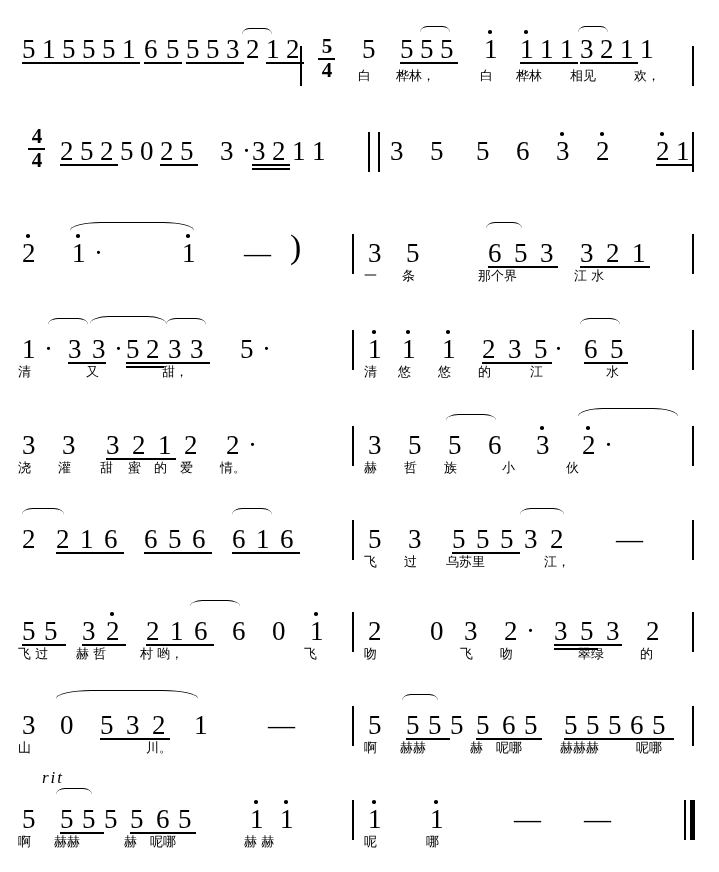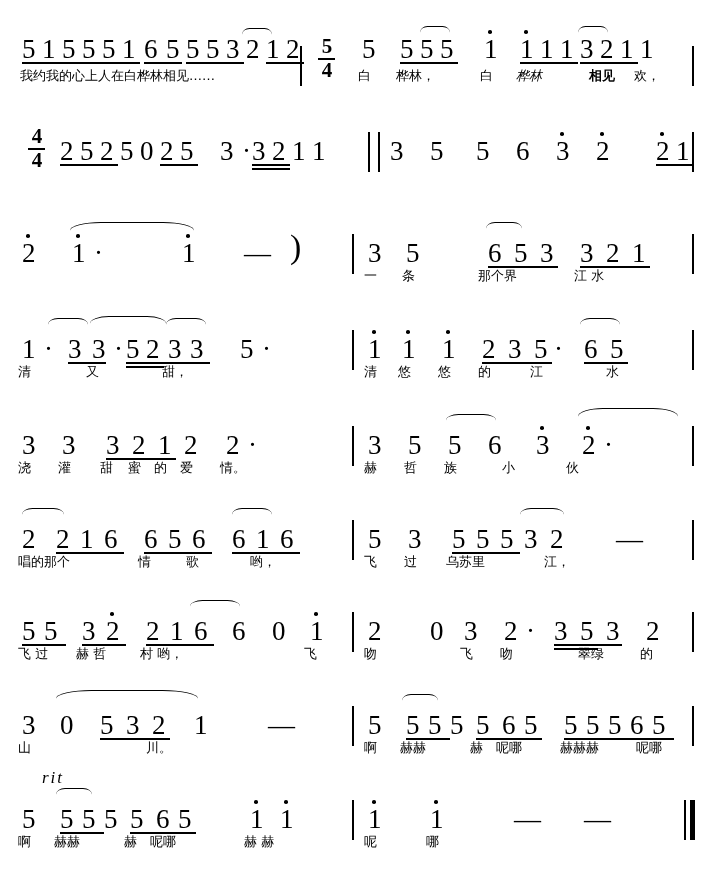--- a/index.html
+++ b/index.html
@@ -145,23 +145,20 @@
         <span class="n" style="left:184px;">5</span>
         <span class="n" style="left:204px;">3</span>
         <span class="n" style="left:224px;">2</span>
         <span class="n" style="left:244px;">1</span>
         <span class="n" style="left:264px;">2</span>
         <div class="beam" style="left:0px; top:34px; width:118px;"></div>
         <div class="beam" style="left:122px; top:34px; width:38px;"></div>
         <div class="beam" style="left:164px; top:34px; width:58px;"></div>
         <div class="beam" style="left:244px; top:34px; width:38px;"></div>
         <div class="slur" style="left:220px; top:0px; width:30px;"></div>
-      </div>
-      <div class="lyr">
-        <span class="ly" style="left:-2px;">我约我的心上人在白桦林相见……</span>
       </div>
     </div>
 
     <div class="bar" style="left:300px; top:18px; height:40px;"></div>
 
     <div class="ts" style="left:316px; top:8px;">5</div>
     <div class="tsline" style="left:318px; top:30px;"></div>
     <div class="ts" style="left:316px; top:32px;">4</div>
 
     <div class="col-right">
@@ -183,22 +180,22 @@
         <div class="beam" style="left:218px; top:34px; width:58px;"></div>
         <div class="dotup" style="left:126px; top:2px;"></div>
         <div class="dotup" style="left:162px; top:2px;"></div>
         <div class="slur" style="left:58px; top:-2px; width:30px;"></div>
         <div class="slur" style="left:216px; top:-2px; width:30px;"></div>
       </div>
       <div class="lyr">
         <span class="ly" style="left:-4px;">白</span>
         <span class="ly" style="left:34px;">桦林，</span>
         <span class="ly" style="left:118px;">白</span>
-        <span class="ly" style="left:154px;font-style:italic;">桦林</span>
-        <span class="ly" style="left:227px;font-weight:bold;">相见</span>
+        <span class="ly" style="left:154px;">桦林</span>
+        <span class="ly" style="left:208px;">相见</span>
         <span class="ly" style="left:272px;">欢，</span>
       </div>
     </div>
     <div class="bar" style="left:692px; top:18px; height:40px;"></div>
   </div>
 
   <div class="row" style="top:122px;">
 
     <div class="ts" style="left:26px; top:4px;">4</div>
     <div class="tsline" style="left:28px; top:26px;"></div>
@@ -415,26 +412,20 @@
         <span class="n" style="left:170px; top:14px;">6</span>
         <span class="n" style="left:210px; top:14px;">6</span>
         <span class="n" style="left:234px; top:14px;">1</span>
         <span class="n" style="left:258px; top:14px;">6</span>
         <div class="beam" style="left:34px; top:42px; width:68px;"></div>
         <div class="beam" style="left:122px; top:42px; width:68px;"></div>
         <div class="beam" style="left:210px; top:42px; width:68px;"></div>
         <div class="slur" style="left:0px; top:-2px; width:42px;"></div>
         <div class="slur" style="left:210px; top:-2px; width:40px;"></div>
       </div>
-      <div class="lyr">
-        <span class="ly" style="left:-4px;">唱的那个</span>
-        <span class="ly" style="left:116px;">情</span>
-        <span class="ly" style="left:164px;">歌</span>
-        <span class="ly" style="left:228px;">哟，</span>
-      </div>
     </div>
 
     <div class="bar" style="left:352px; top:10px; height:40px;"></div>
 
     <div class="col-right" style="left:368px;">
       <div class="notes" style="height:44px;">
         <span class="n" style="left:0px; top:14px;">5</span>
         <span class="n" style="left:40px; top:14px;">3</span>
         <span class="n" style="left:84px; top:14px;">5</span>
         <span class="n" style="left:108px; top:14px;">5</span>

